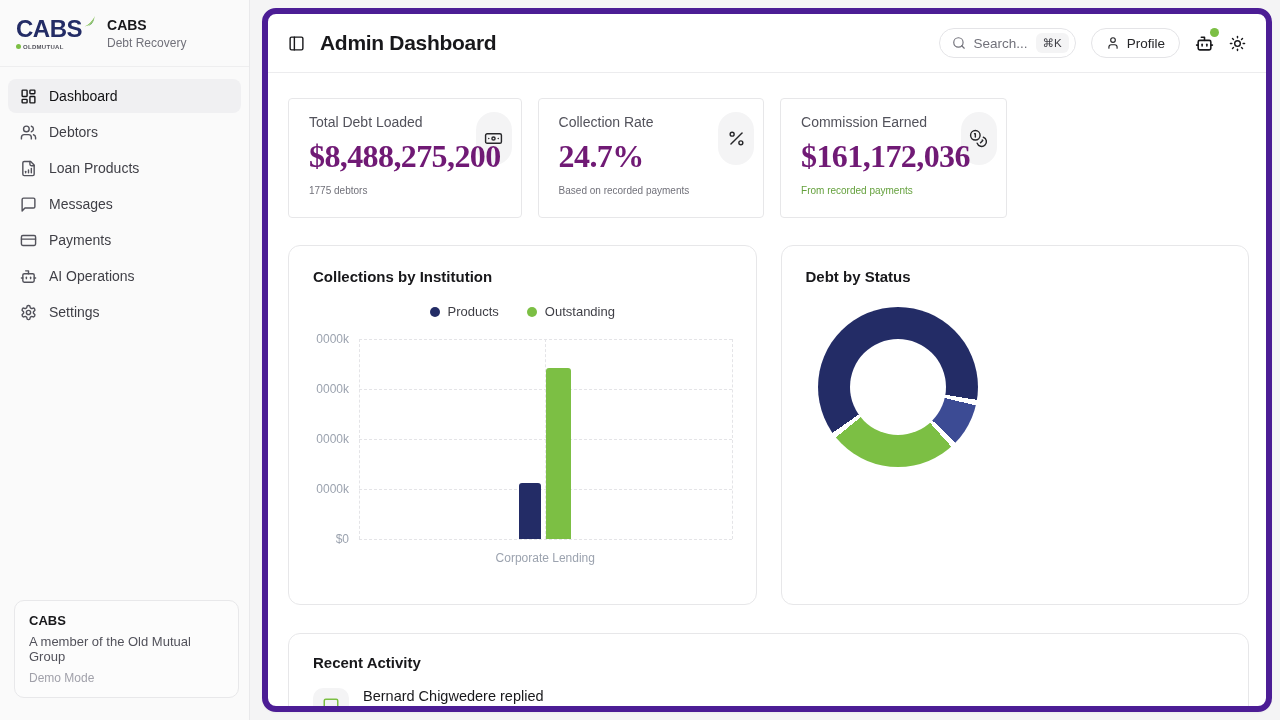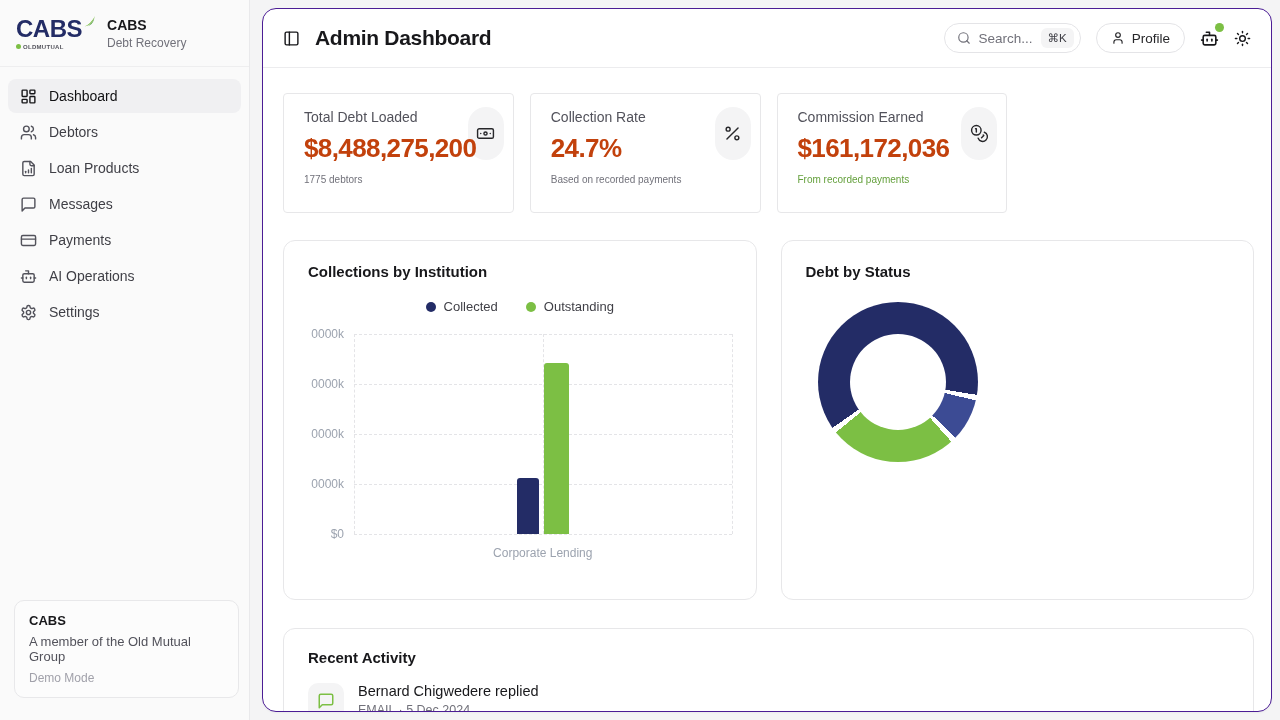--- a/index.html
+++ b/index.html
@@ -28,38 +28,38 @@
   .nav-item svg { width:17px; height:17px; color:#52525b; flex:none; }
   .nav-item.active { background:#f0f0f2; color:#111113; font-weight:500; }
   .nav-item.active svg { color:#18181b; }
   .sidebar-footer { position:absolute; left:14px; right:10px; bottom:22px; border:1px solid #e8e8ea; border-radius:10px; background:#fcfcfc; padding:12px 14px; }
   .sf-title { font-size:13px; font-weight:700; }
   .sf-sub { font-size:13px; color:#52525b; margin-top:6px; }
   .sf-mode { font-size:12px; color:#a1a1aa; margin-top:7px; }
 
   
   .main { flex:1; padding:8px 8px 8px 12px; height:720px; }
-  .panel { background:#fff; border:1px solid #4c1d95; border-radius:14px; height:100%; overflow:hidden; display:flex; flex-direction:column; box-shadow:0 1px 2px rgba(0,0,0,.04); }
+  .panel { background:#fff; border:6px solid #4c1d95; border-radius:14px; height:100%; overflow:hidden; display:flex; flex-direction:column; box-shadow:0 1px 2px rgba(0,0,0,.04); }
   .panel-header { height:59px; flex:none; border-bottom:1px solid #ececee; display:flex; align-items:center; padding:0 20px; gap:15px; }
   .ph-toggle { color:#18181b; cursor:pointer; display:flex; }
   .ph-title { font-size:21px; font-weight:700; letter-spacing:-0.3px; }
   .ph-right { margin-left:auto; display:flex; align-items:center; gap:15px; }
   .search-pill { display:flex; align-items:center; gap:8px; height:30px; border:1px solid #e4e4e7; border-radius:999px; padding:0 6px 0 12px; color:#71717a; font-size:13.5px; background:#fff; cursor:text; }
   .kbd { background:#f4f4f5; border-radius:6px; padding:3px 7px; font-size:11.5px; color:#3f3f46; }
   .profile-pill { display:flex; align-items:center; gap:7px; height:30px; border:1px solid #e4e4e7; border-radius:999px; padding:0 14px; font-size:13.5px; color:#27272a; background:#fff; cursor:pointer; }
   .icon-btn { position:relative; display:flex; color:#18181b; cursor:pointer; }
   .bot-dot { position:absolute; top:-6px; right:-5px; width:9px; height:9px; border-radius:50%; background:#7cbf44; }
 
   .content { padding:18px 17px 0 20px; flex:1; overflow:hidden; }
 
   
   .stats { display:grid; grid-template-columns:repeat(4,1fr); gap:16px; margin-bottom:27px; }
   .stat-card { position:relative; border:1px solid #e7e7e9; border-radius:4px; padding:15px 20px; height:120px; background:#fff;margin-top:7px; }
   .stat-label { font-size:14px; color:#52525b; position:relative; z-index:1; }
-  .stat-value { font-size:26px; font-weight:700; letter-spacing:-0.6px; margin-top:8px; white-space:nowrap; position:relative; z-index:1; color:#c2410c; }
+  .stat-value { font-size:32px; font-weight:700; letter-spacing:-0.6px; margin-top:8px; white-space:nowrap; position:relative; z-index:1; color:#701a75;font-family:Liberation Serif, serif; }
   .stat-sub { font-size:10px; color:#71717a; margin-top:9px; max-width:152px; line-height:1.3; position:relative; z-index:1; }
   .stat-sub.green { color:#64a03c; }
   .stat-icon { position:absolute; top:13px; right:9px; width:36px; height:53px; border-radius:18px; background:#f4f4f5; display:flex; align-items:center; justify-content:center; z-index:0; }
   .stat-icon svg { width:19px; height:19px; color:#27272a; stroke-width:1.8; }
 
   
   .charts { display:grid; grid-template-columns:1fr 1fr; gap:24px; margin-bottom:28px; }
   .chart-card { border:1px solid #e7e7e9; border-radius:12px; padding:22px 24px; height:360px; background:#fff; }
   .cc-title { font-size:15px; font-weight:600; }
 
@@ -285,21 +285,21 @@
         </div>
       </div>
 
       <div class="charts">
 
         <div class="chart-card">
           <div class="cc-title">Collections by Institution</div>
           <div class="bar-legend">
             <span class="leg-item">
                 <span class="leg-dot" style="background: rgb(35, 44, 102);"></span>
-                <span>Collected</span>
+                <span>Products</span>
               </span>
             <span class="leg-item">
                 <span class="leg-dot" style="background: rgb(124, 191, 68);"></span>
                 <span>Outstanding</span>
               </span>
           </div>
           <div class="bar-chart">
             <div class="y-axis">
               <span class="y-label" style="top:0%">0000k</span>
               <span class="y-label" style="top:25%">0000k</span>

